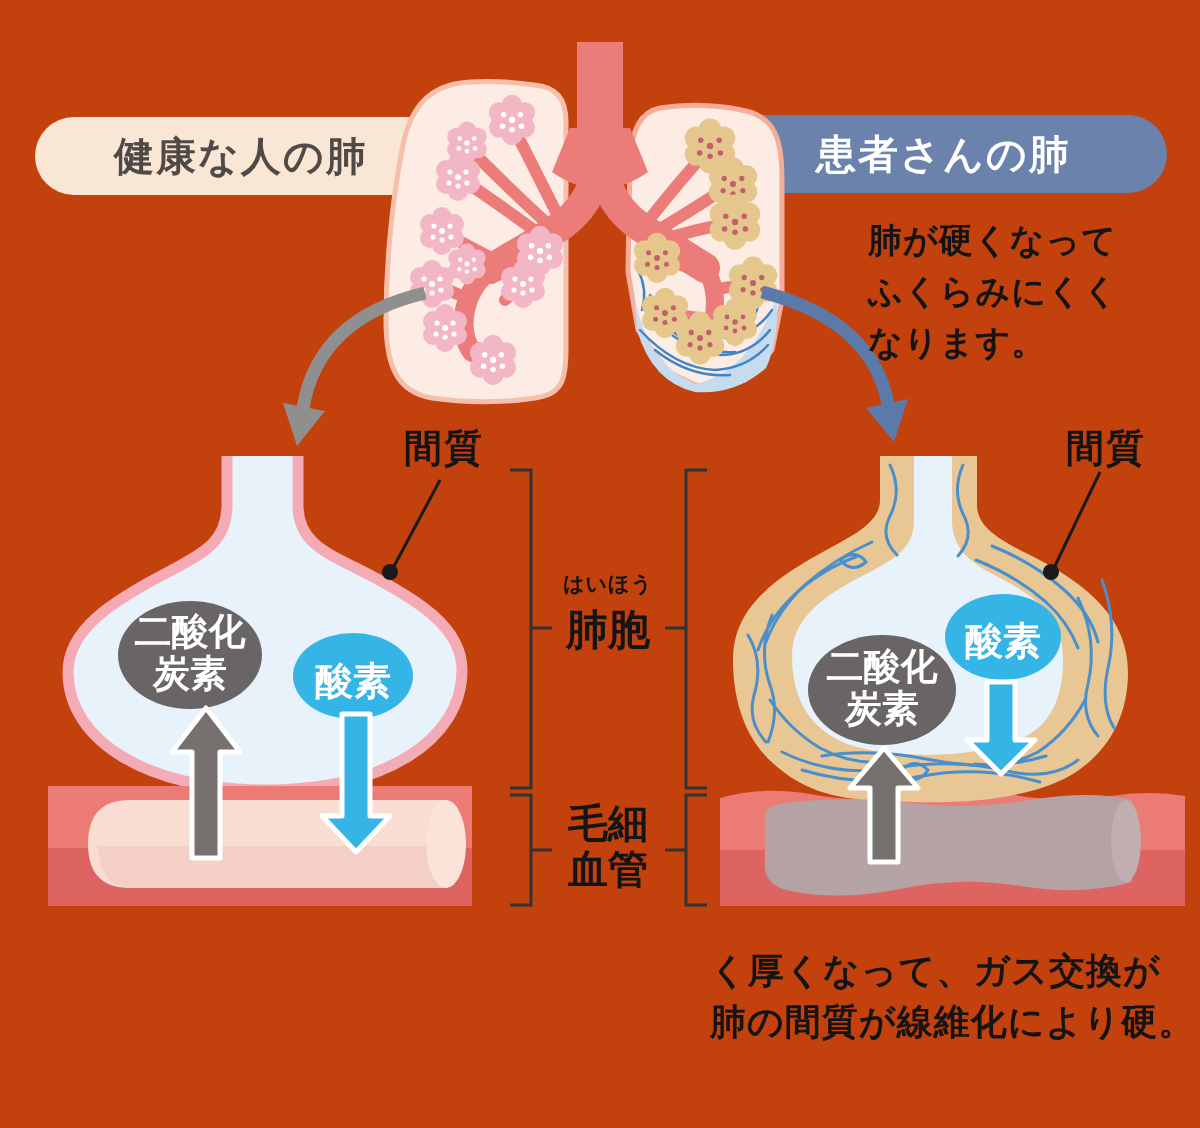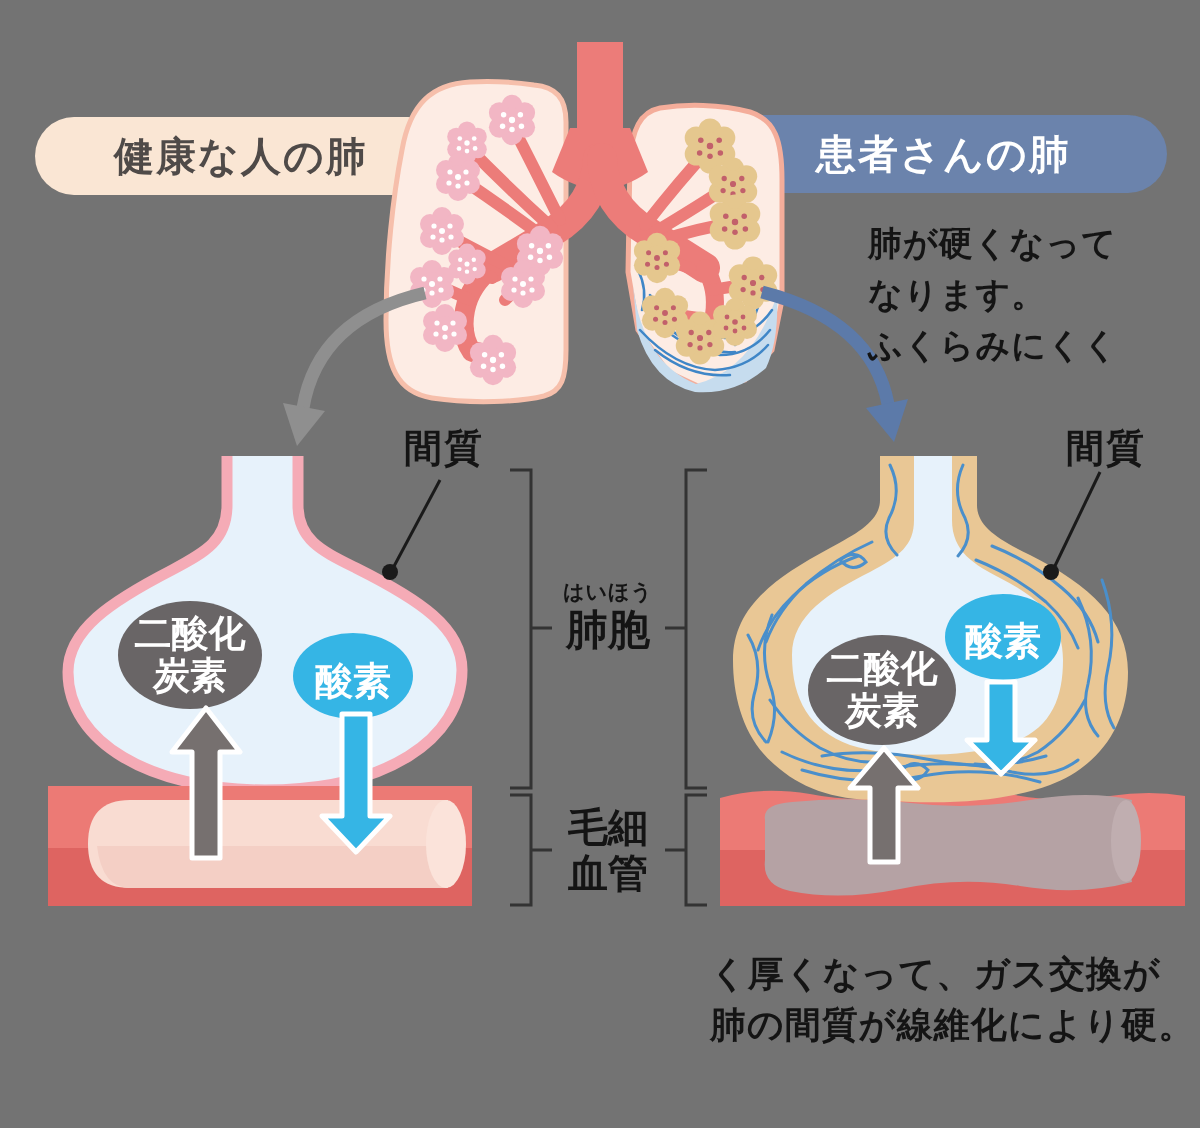--- a/index.html
+++ b/index.html
@@ -1,37 +1,37 @@
 <!DOCTYPE html>
 <html><head>
 <meta charset="utf-8">
 <style>
   html,body{margin:0;padding:0;background:#ffffff;}
   #stage{
-    position:relative;width:1200px;height:1128px;overflow:hidden;background:#737373;
+    position:relative;width:1200px;height:1128px;overflow:hidden;background:#c2410c;
     font-family:"DejaVu Sans","Liberation Sans",sans-serif;
   }
   .pill{
     position:absolute;height:78px;border-radius:39px;display:flex;
     align-items:center;justify-content:center;z-index:0;
   }
   .pill-healthy{left:35px;top:117px;width:412px;background:#FAE6D4;}
   .pill-patient{left:720px;top:115px;width:447px;background:#6B83AC;align-items:center;}
   .pill-label{font-size:40px;font-weight:700;letter-spacing:2px;}
   .pill-healthy .pill-label{color:#4F4A48;}
   .pill-patient .pill-label{color:#ffffff;}
   #artwork{position:absolute;left:0;top:0;z-index:1;}
-  .txt{position:absolute;z-index:2;color:#141414;}
+  .txt{position:absolute;z-index:2;color:#141414;font-family:Liberation Mono, monospace;}
   .note{left:868px;top:218px;font-size:34px;font-weight:700;line-height:51px;letter-spacing:1px;}
   .caption{left:710px;top:948px;font-size:36px;font-weight:700;line-height:51px;letter-spacing:1px;}
   .interstitium{font-size:38px;font-weight:700;letter-spacing:2px;}
   .interstitium.left{left:404px;top:423px;}
   .interstitium.right{left:1066px;top:423px;}
   .bracket-label{width:130px;text-align:center;font-weight:700;}
-  .furigana{left:543px;top:570px;font-size:21px;letter-spacing:1px;margin-top:8px;}
+  .furigana{left:543px;top:570px;font-size:21px;letter-spacing:1px;}
   .alveolus-label{left:543px;top:602px;font-size:42px;}
   .capillary-label{left:543px;top:804px;font-size:40px;line-height:46px;}
   .bubble-label{color:#ffffff;font-weight:700;text-align:center;z-index:2;}
   .co2-left{left:113px;top:613px;width:154px;font-size:37px;line-height:42px;}
   .o2-left{left:293px;top:656px;width:120px;font-size:38px;}
   .co2-right{left:805px;top:648px;width:154px;font-size:37px;line-height:42px;}
   .o2-right{left:943px;top:616px;width:120px;font-size:38px;}
 </style>
 </head>
 <body>
@@ -257,22 +257,22 @@
 
       <g>
         <line x1="1100" y1="472" x2="1053" y2="570" stroke="#1A1A1A" stroke-width="3"></line>
         <circle cx="1051" cy="572" r="8" fill="#1A1A1A"></circle>
       </g>
     </g>
   </svg>
 
   <div class="txt note">
     <div>肺が硬くなって</div>
+    <div>ふくらみにくく</div>
     <div>なります。</div>
-    <div>ふくらみにくく</div>
   </div>
 
   <div class="txt interstitium left">間質</div>
   <div class="txt interstitium right">間質</div>
 
   <div class="txt bracket-label furigana">はいほう</div>
   <div class="txt bracket-label alveolus-label">肺胞</div>
   <div class="txt bracket-label capillary-label">
     <div>毛細</div>
     <div>血管</div>

